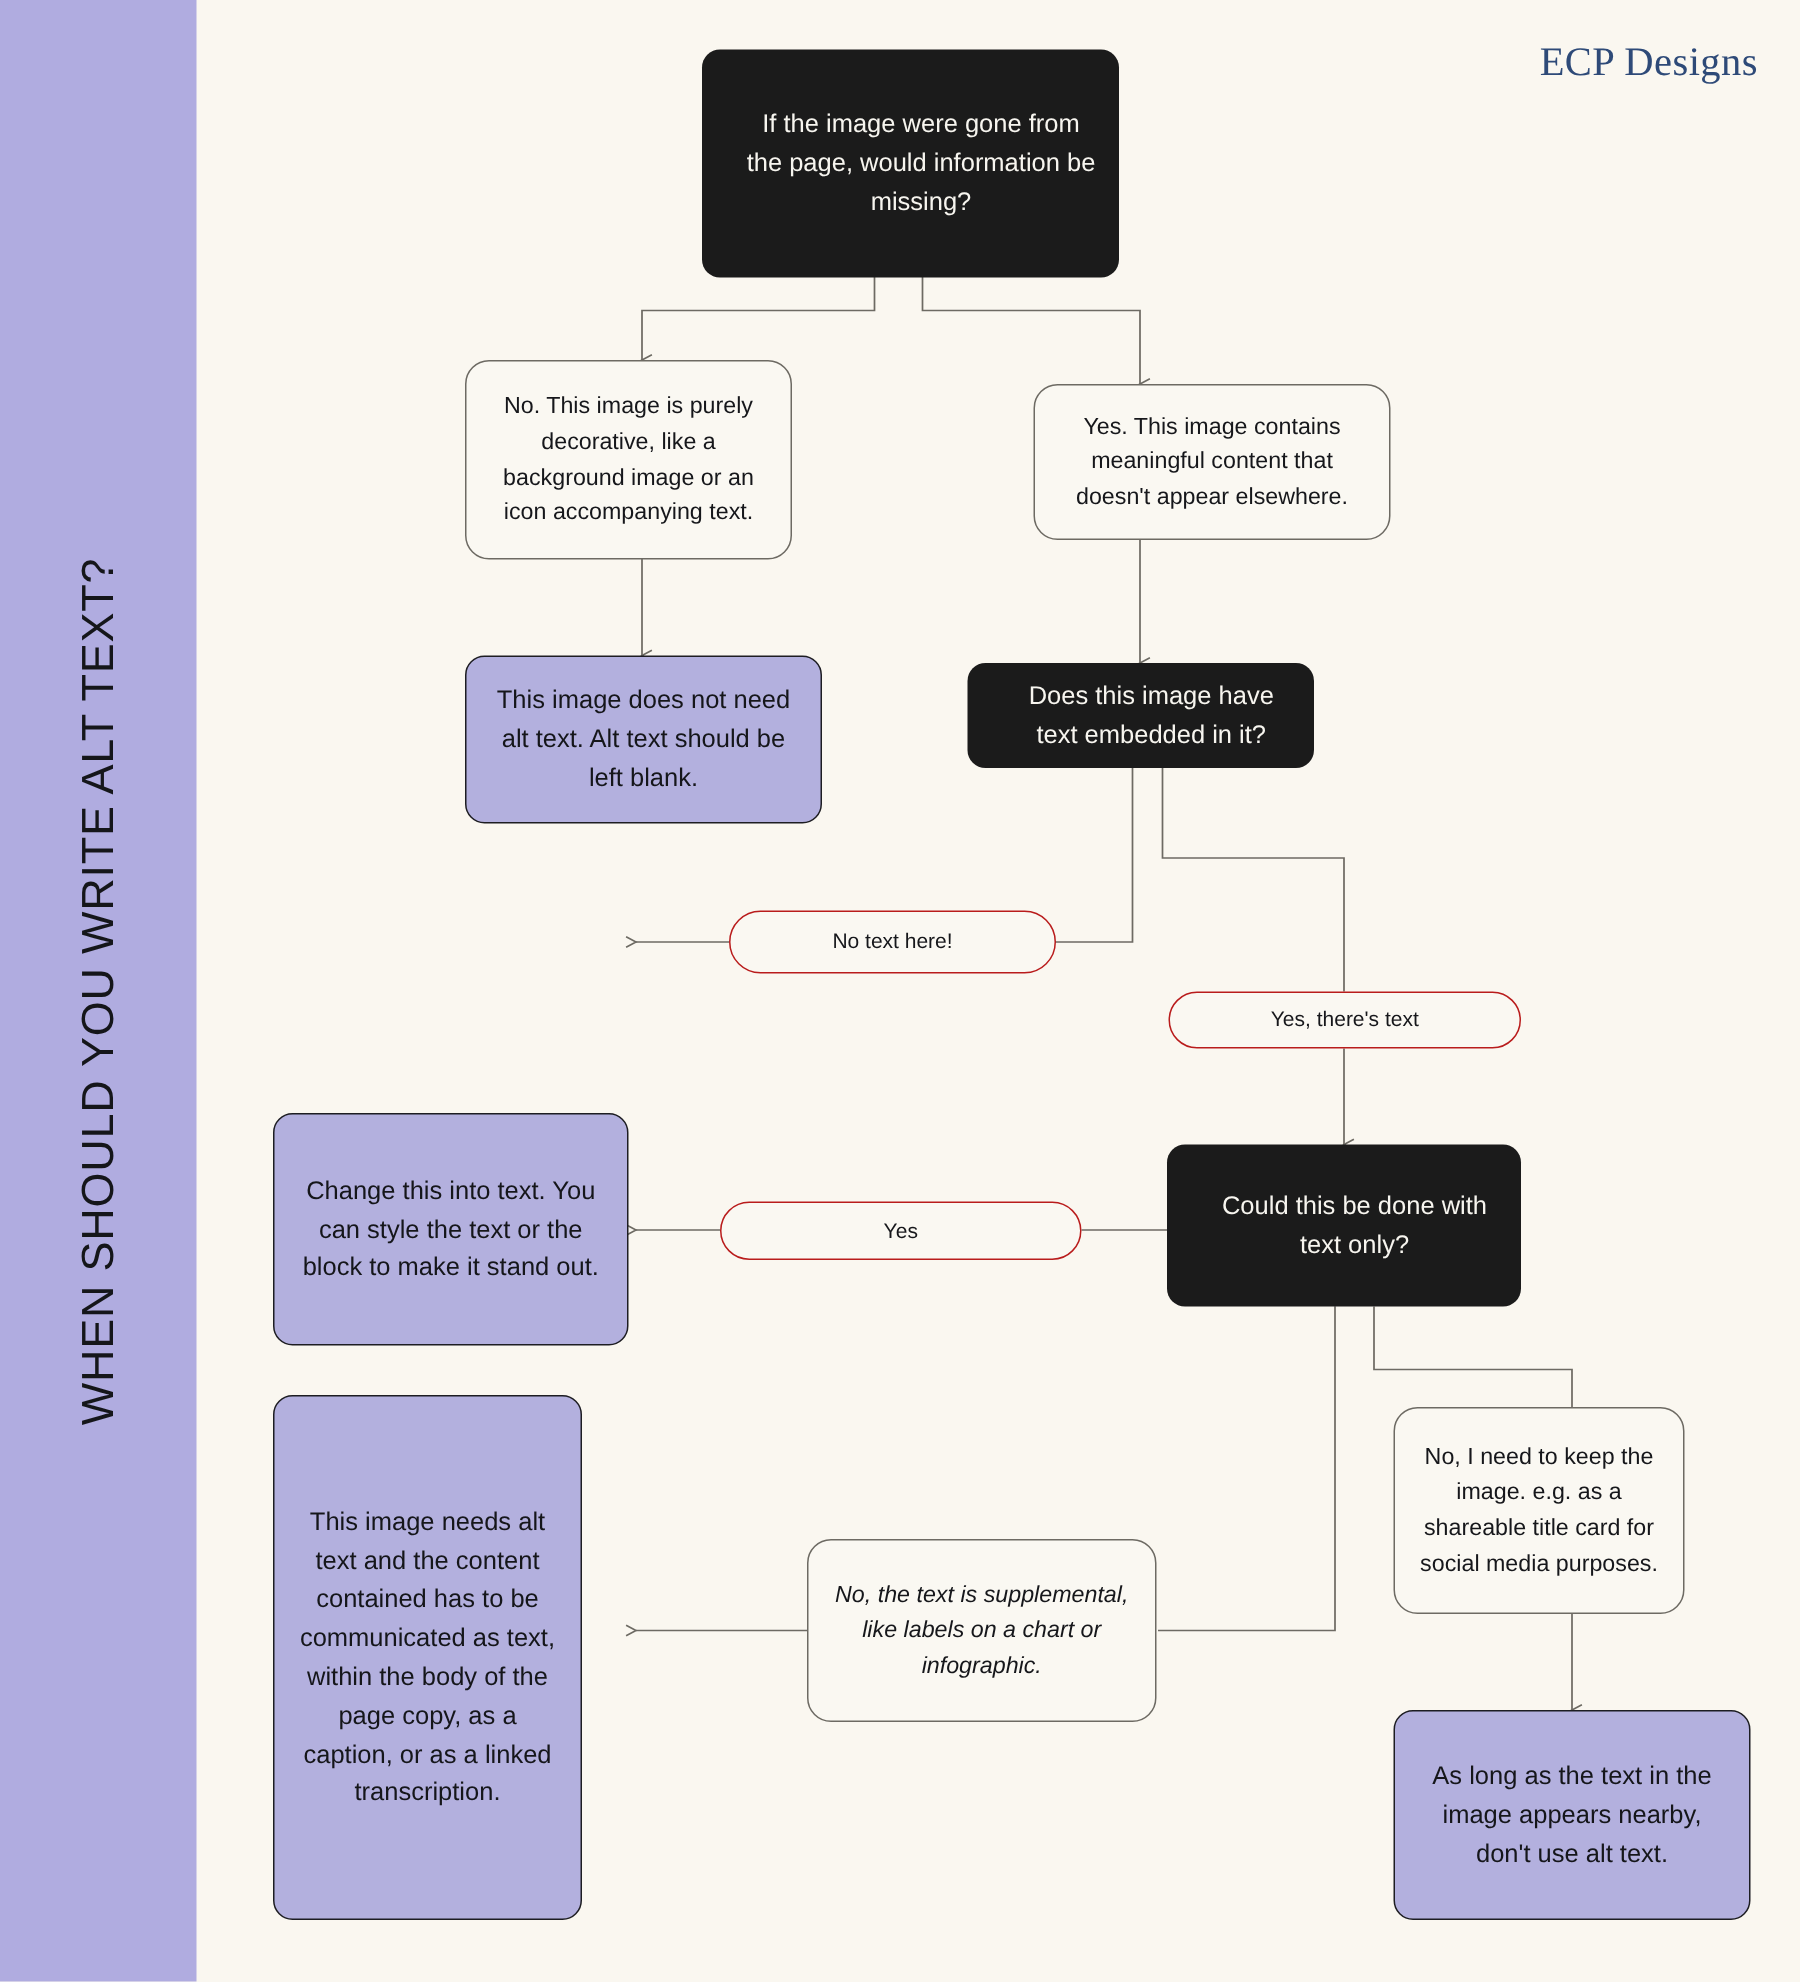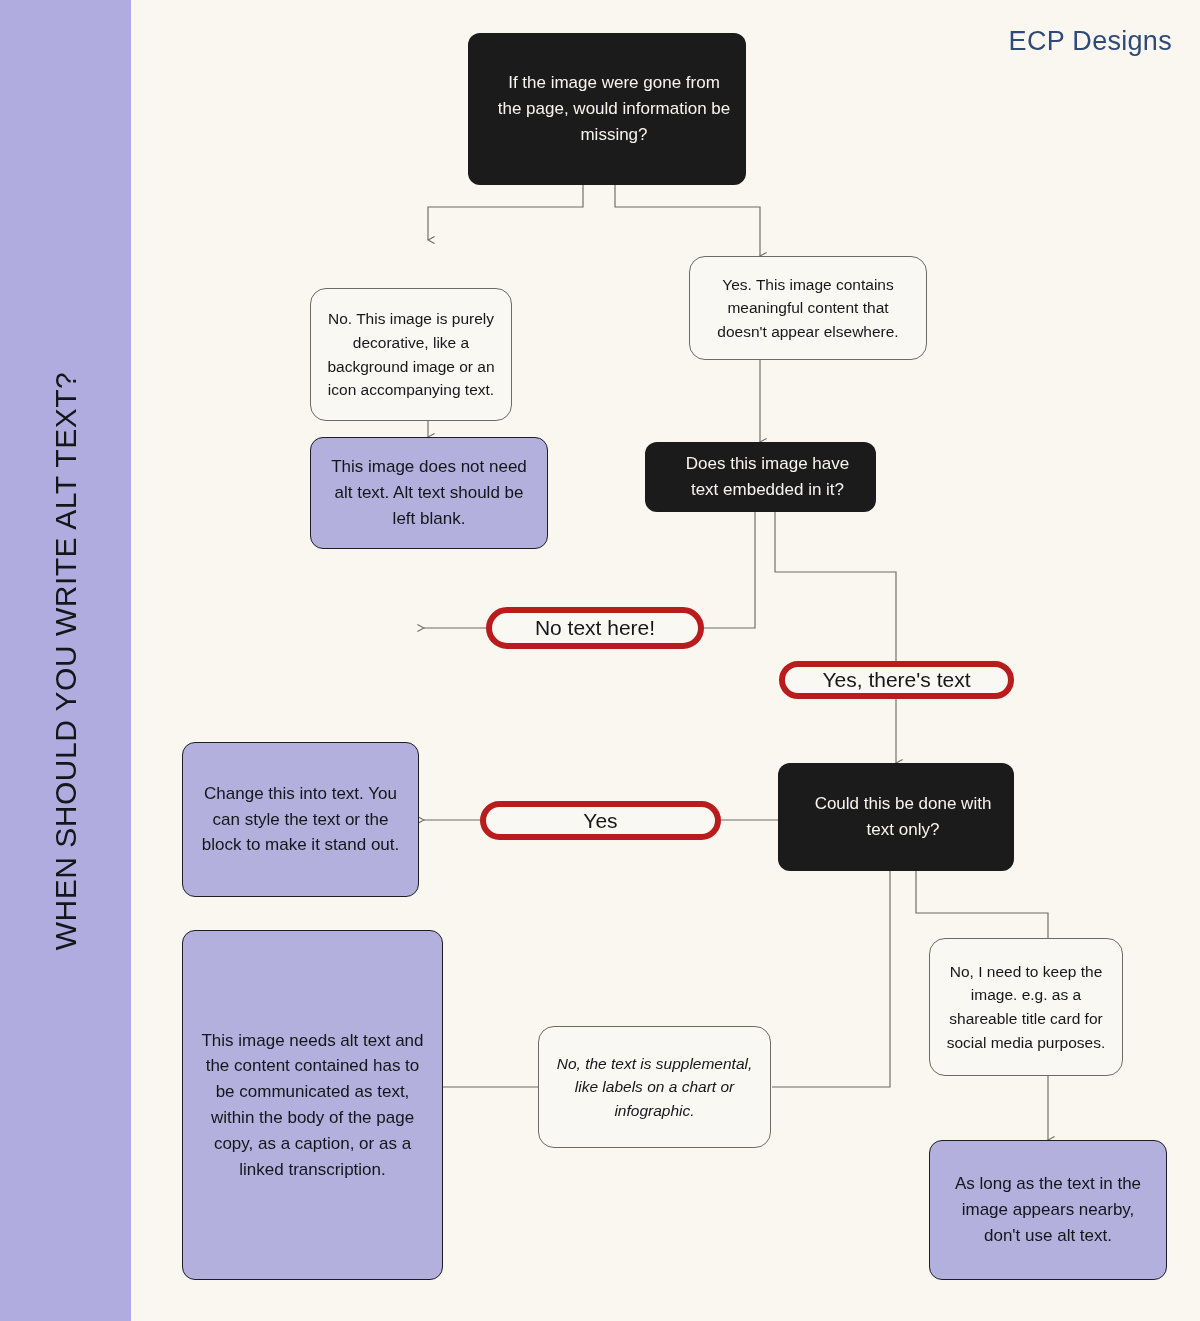--- a/index.html
+++ b/index.html
@@ -40,21 +40,21 @@
     font-weight: 400;
     letter-spacing: 0.5px;
     color: #15161a;
     font-family: "Liberation Sans", sans-serif;
   }
   
   #brand {
     position: absolute;
     right: 28px;
     top: 26px;
-    font-family: Liberation Sans, sans-serif;
+    font-family: Liberation Serif, serif;
     font-size: 27px;
     color: #2e4a78;
     letter-spacing: 0.3px;
     white-space: nowrap;
     text-align: right;
   }
   
   #connectors {
     position: absolute;
     left: 0;
@@ -95,23 +95,23 @@
   .node-purple {
     background: #b3b0de;
     color: #15161a;
     border: 1.5px solid #1d1d22;
     border-radius: 13px;
     font-size: 17px;
   }
   .node-pill {
     background: #faf8f2;
     color: #16171b;
-    border: 6px solid #b91c1c;
+    border: 1px solid #b91c1c;
     border-radius: 22px;
-    font-size: 21px;
+    font-size: 14px;
   }
 </style>
 </head>
 <body>
 
 <div id="infographic">
 
   <div id="sidebar">
     <div id="sidebar-title">WHEN SHOULD YOU WRITE ALT TEXT?</div>
   </div>
@@ -157,21 +157,21 @@
       <path d="M916,871 L916,913 L1048,913 L1048,938"></path>
 
       <path d="M1048,1076 L1048,1140" marker-end="url(#arrowDown)"></path>
     </g>
   </svg>
 
   <div class="node node-dark" style="left:468px; top:33px; width:278px; height:152px;">
     <span>If the image were gone from the page, would information be missing?</span>
   </div>
 
-  <div class="node node-light" style="left:310px; top:240px; width:202px; height:133px;margin-top:48px;">
+  <div class="node node-light" style="left:310px; top:240px; width:218px; height:133px;">
     <span>No. This image is purely decorative, like a background image or an icon accompanying text.</span>
   </div>
 
   <div class="node node-light" style="left:641px; top:256px; width:238px; height:104px;margin-left:48px;">
     <span>Yes. This image contains meaningful content that doesn't appear elsewhere.</span>
   </div>
 
   <div class="node node-purple" style="left:310px; top:437px; width:238px; height:112px;justify-content:flex-end;">
     <span>This image does not need alt text. Alt text should be left blank.</span>
   </div>
@@ -198,21 +198,21 @@
   </div>
 
   <div class="node node-purple" style="left:182px; top:742px; width:237px; height:155px;">
     <span>Change this into text. You can style the text or the block to make it stand out.</span>
   </div>
 
   <div class="node node-light" style="left:538px; top:1026px; width:233px; height:122px;font-style:italic;">
     <span>No, the text is supplemental, like labels on a chart or infographic.</span>
   </div>
 
-  <div class="node node-purple" style="left:182px; top:930px; width:261px; height:350px;">
+  <div class="node node-purple" style="left:182px; top:930px; width:206px; height:350px;">
     <span>This image needs alt text and the content contained has to be communicated as text, within the body of the page copy, as a caption, or as a linked transcription.</span>
   </div>
 
   <div class="node node-light" style="left:929px; top:938px; width:194px; height:138px;">
     <span>No, I need to keep the image. e.g. as a shareable title card for social media purposes.</span>
   </div>
 
   <div class="node node-purple" style="left:929px; top:1140px; width:238px; height:140px;">
     <span>As long as the text in the image appears nearby, don't use alt text.</span>
   </div>

